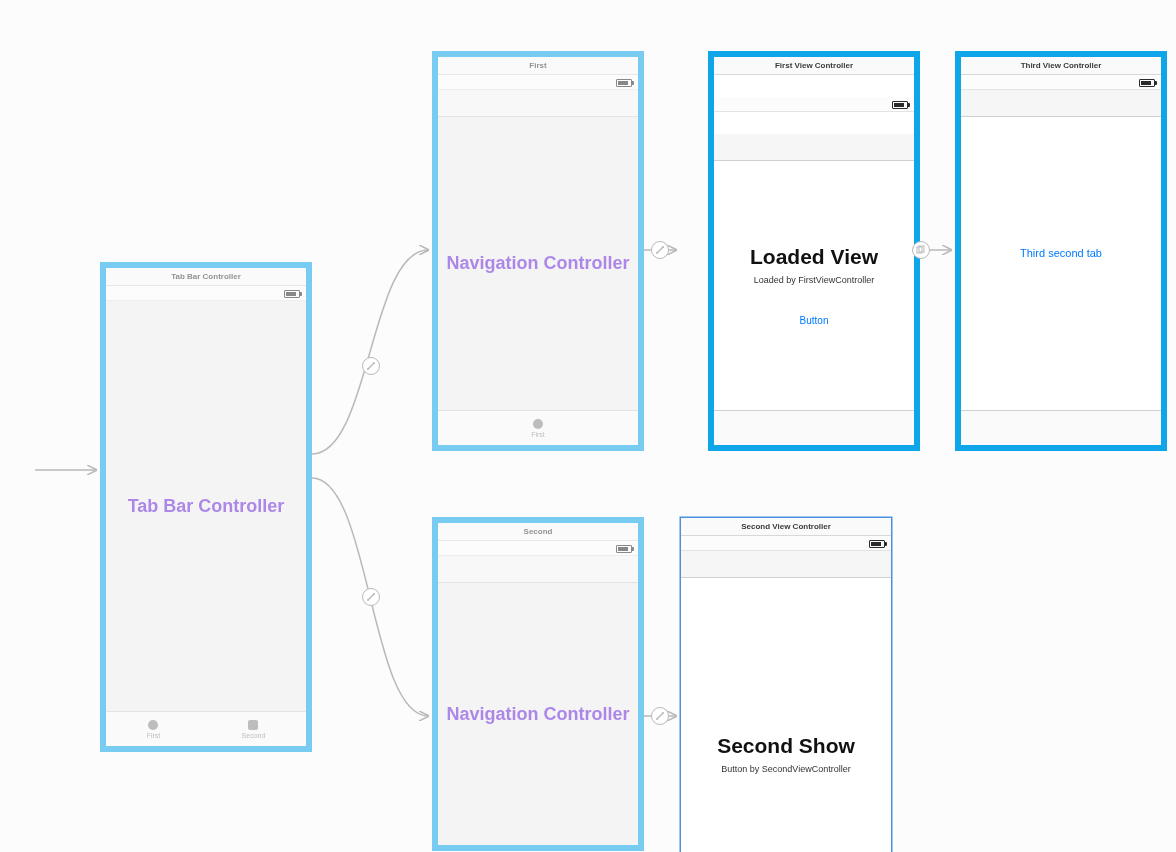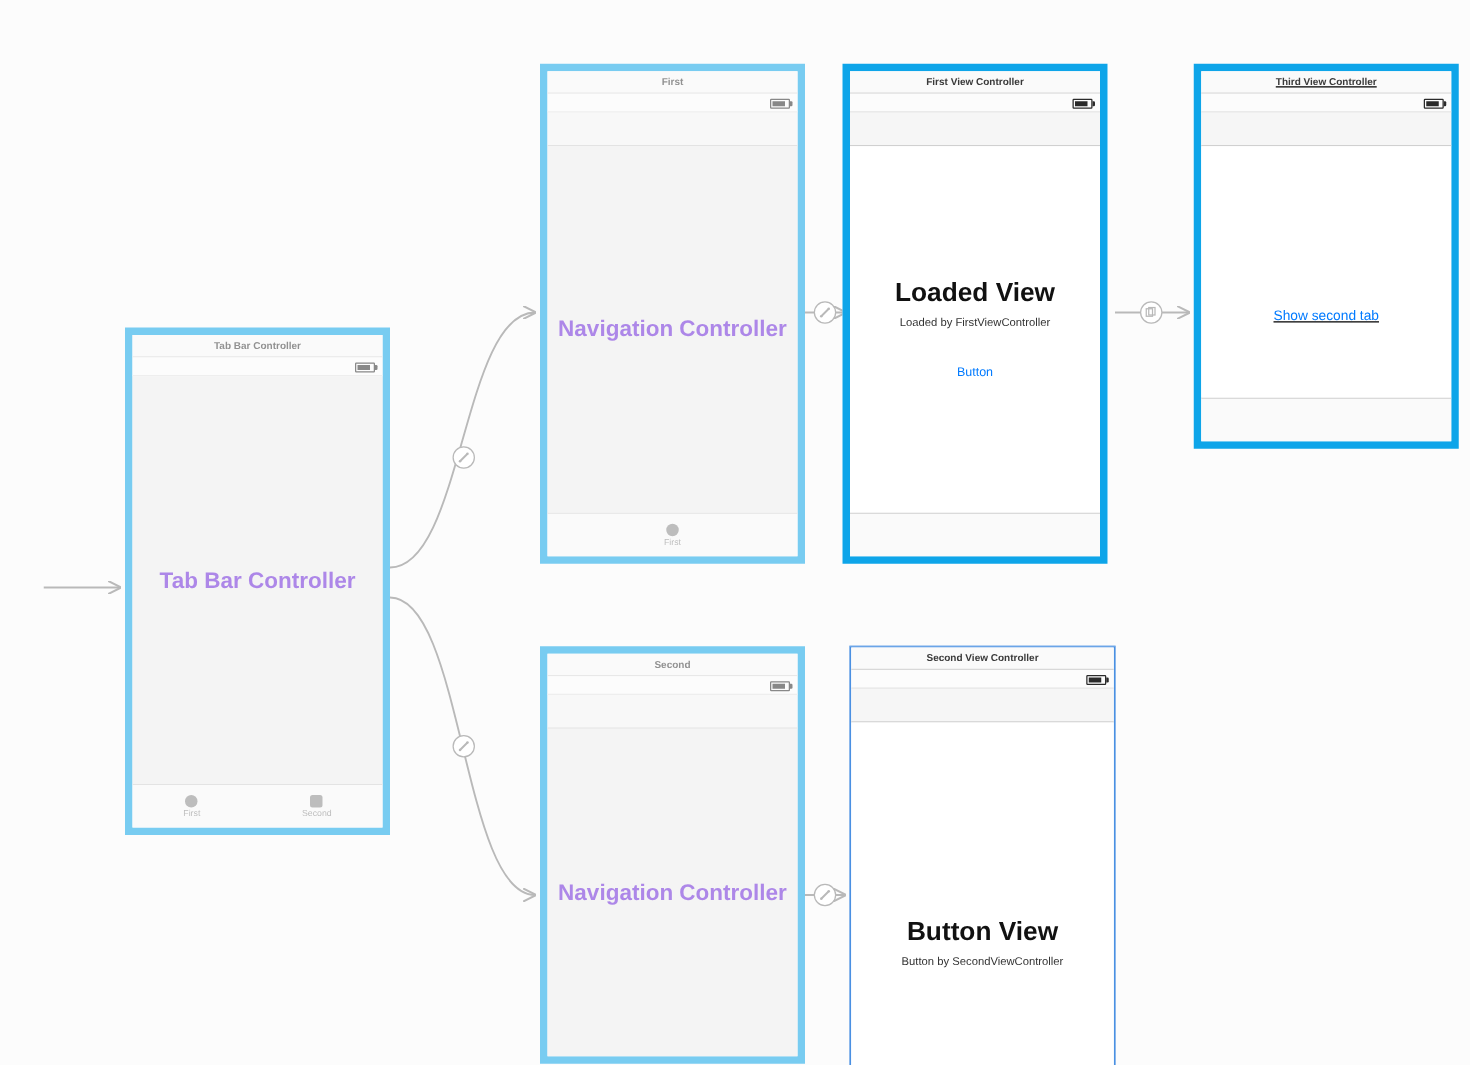--- a/index.html
+++ b/index.html
@@ -176,24 +176,24 @@
     font-size: 10px;
     color: #b9b9b9;
     box-sizing: border-box;
     z-index: 5;
   }
   .segue-badge svg { width: 10px; height: 10px; }
 
   
 
   
-  #scene-tabbar-controller { left: 100px; top: 262px; height: 406px; }
+  #scene-tabbar-controller { left: 100px; top: 262px; height: 490px; }
   #scene-nav-first          { left: 432px; top: 51px;  height: 400px; }
-  #scene-first-view         { left: 674px; top: 51px;  height: 400px; }
-  #scene-third-view         { left: 955px; top: 51px;  height: 308px; text-decoration: underline; }
+  #scene-first-view         { left: 708px; top: 51px;  height: 400px; gap: 22px; }
+  #scene-third-view         { left: 955px; top: 51px;  height: 400px; }
   #scene-nav-second         { left: 432px; top: 517px; height: 334px; }
   #scene-second-view        { left: 680px; top: 517px; height: 414px; }
 
 </style>
 </head>
 <body>
 
 <div class="canvas">
 
   <svg class="connectors">
@@ -302,21 +302,21 @@
     <div class="scene-tabbar"></div>
   </div>
 
   <div id="scene-third-view" class="scene">
     <div class="scene-title">Third View Controller</div>
     <div class="scene-status">
       <div class="battery-icon"></div>
     </div>
     <div class="scene-navbar"></div>
     <div class="scene-body white" style="justify-content:flex-start; padding-top:100px;">
-      <div class="body-button big">Show second tab</div>
+      <div class="body-button big">Third second tab</div>
     </div>
     <div class="scene-tabbar"></div>
   </div>
 
   <div id="scene-nav-second" class="scene dim">
     <div class="scene-title">Second</div>
     <div class="scene-status">
       <div class="battery-icon"></div>
     </div>
     <div class="scene-navbar"></div>
@@ -325,18 +325,18 @@
     </div>
   </div>
 
   <div id="scene-second-view" class="scene selected">
     <div class="scene-title">Second View Controller</div>
     <div class="scene-status">
       <div class="battery-icon"></div>
     </div>
     <div class="scene-navbar"></div>
     <div class="scene-body white">
-      <div class="body-title dark">Button View</div>
+      <div class="body-title dark">Second Show</div>
       <div class="body-sub">Button by SecondViewController</div>
     </div>
   </div>
 
 </div>
 
 </body></html>

